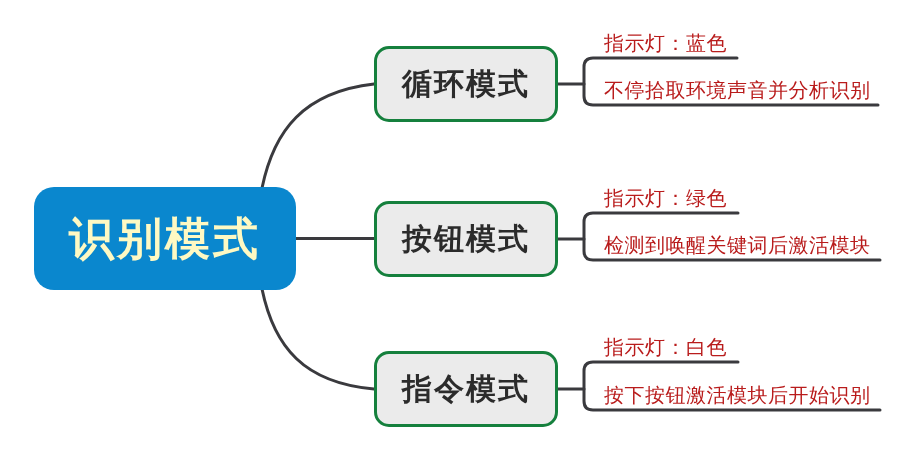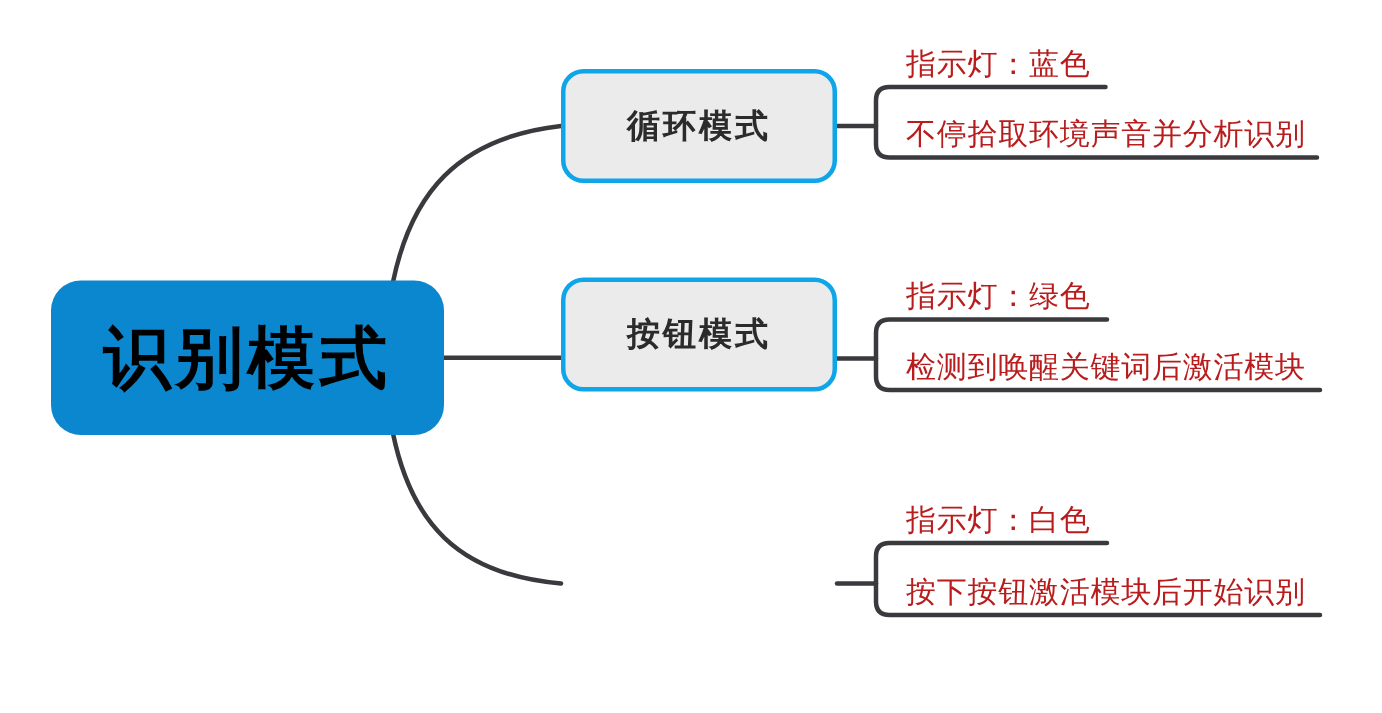--- a/index.html
+++ b/index.html
@@ -27,38 +27,38 @@
     align-items: center;
     justify-content: center;
     box-sizing: border-box;
     white-space: nowrap;
   }
   .root-node {
     left: 34px; top: 187px;
     width: 262px; height: 103px;
     background: #0a87ce;
     border-radius: 20px;
-    color: #000000;
+    color: #fef9c3;
     font-size: 45px;
     font-weight: bold;
     letter-spacing: 3px;
   }
   .branch-node {
     left: 374px;
     width: 184px; height: 76px;
     background: #ebebeb;
-    border: 3px solid #0ea5e9;
+    border: 3px solid #15803d;
     border-radius: 15px;
     color: #2b2b2b;
-    font-size: 22px;
+    font-size: 30px;
     font-weight: bold;
     letter-spacing: 2px;
   }
   .branch-1 { top: 46px; }
-  .branch-2 { top: 185px; }
+  .branch-2 { top: 201px; }
   .branch-3 { top: 351px; }
   .leaf-text {
     position: absolute;
     left: 604px;
     height: 26px;
     line-height: 26px;
     font-size: 20px;
     color: #b91c1c;
     letter-spacing: 0.5px;
     white-space: nowrap;
@@ -93,20 +93,23 @@
   <div class="node root-node">
     <span>识别模式</span>
   </div>
 
   <div class="node branch-node branch-1">
     <span>循环模式</span>
   </div>
   <div class="node branch-node branch-2">
     <span>按钮模式</span>
   </div>
+  <div class="node branch-node branch-3">
+    <span>指令模式</span>
+  </div>
 
   <div class="leaf-text leaf-1a">指示灯：蓝色</div>
   <div class="leaf-text leaf-1b">不停拾取环境声音并分析识别</div>
   <div class="leaf-text leaf-2a">指示灯：绿色</div>
   <div class="leaf-text leaf-2b">检测到唤醒关键词后激活模块</div>
   <div class="leaf-text leaf-3a">指示灯：白色</div>
   <div class="leaf-text leaf-3b">按下按钮激活模块后开始识别</div>
 
 </div>
 

